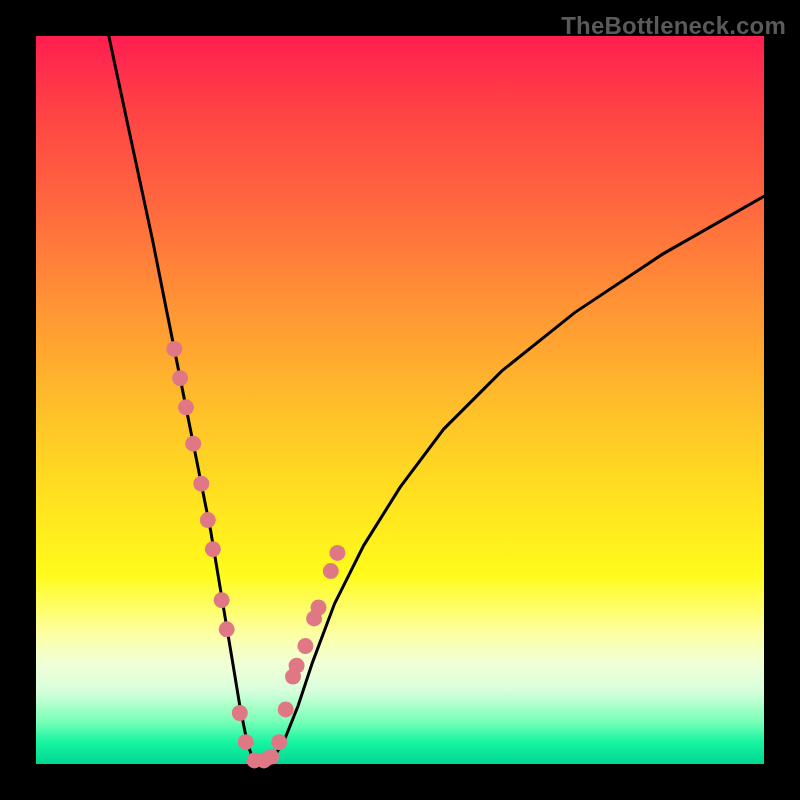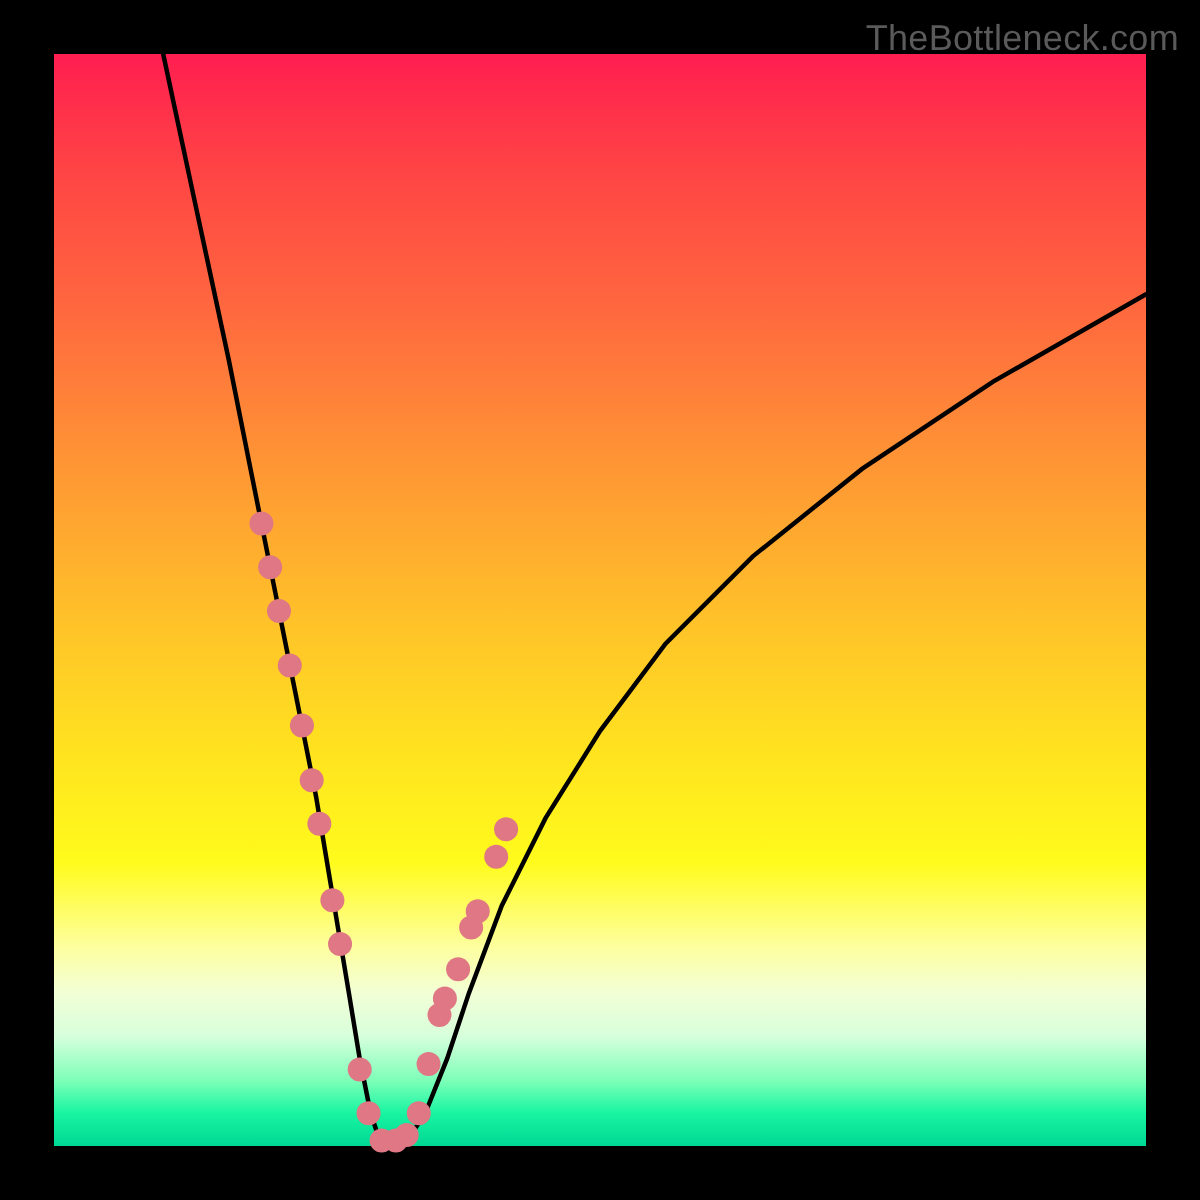--- a/index.html
+++ b/index.html
@@ -37,21 +37,21 @@
       #17f5a1 97%,
       #00d794 100%
     );
   }
   .watermark {
     position: absolute;
     top: 12px;
     right: 14px;
     font-family: Arial, Helvetica, sans-serif;
     font-size: 24px;
-    font-weight: 400;
+    font-weight: 700;
     color: #5a5a5a;
     letter-spacing: 0.2px;
     user-select: none;
   }
   svg.curve {
     position: absolute;
     inset: 0;
     width: 100%;
     height: 100%;
     overflow: visible;

